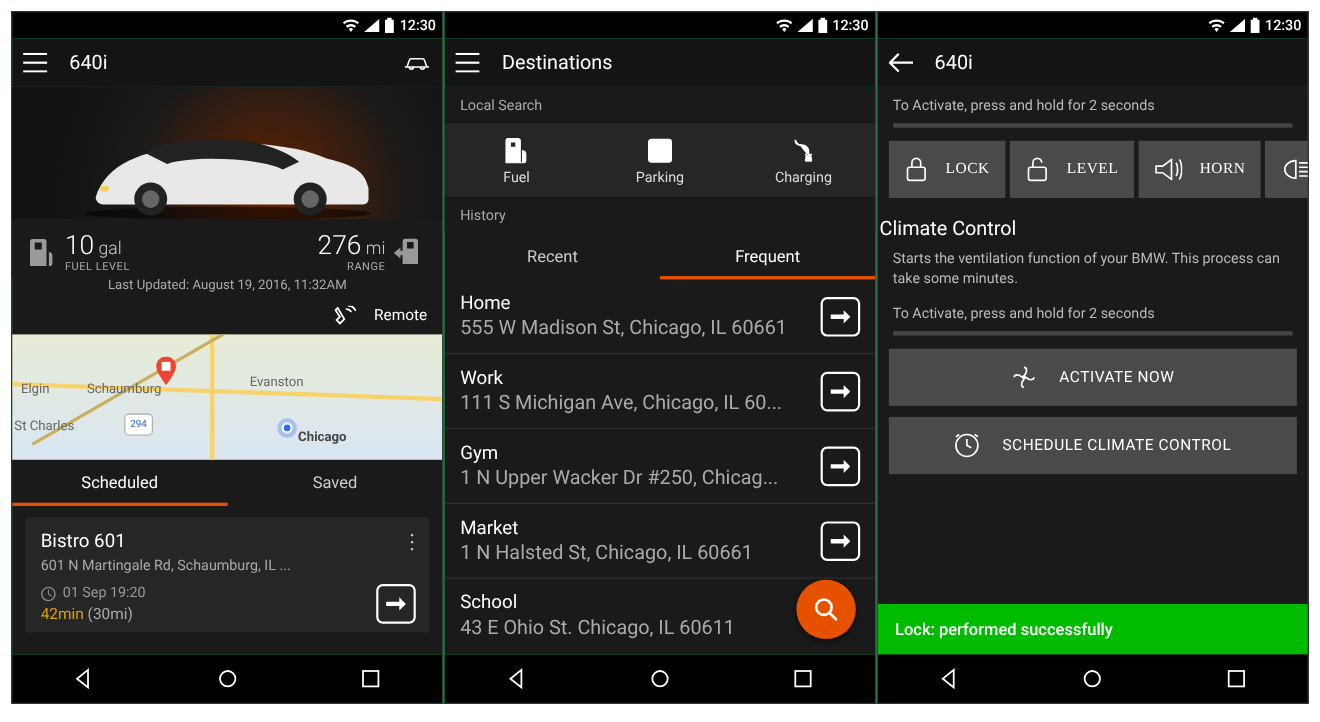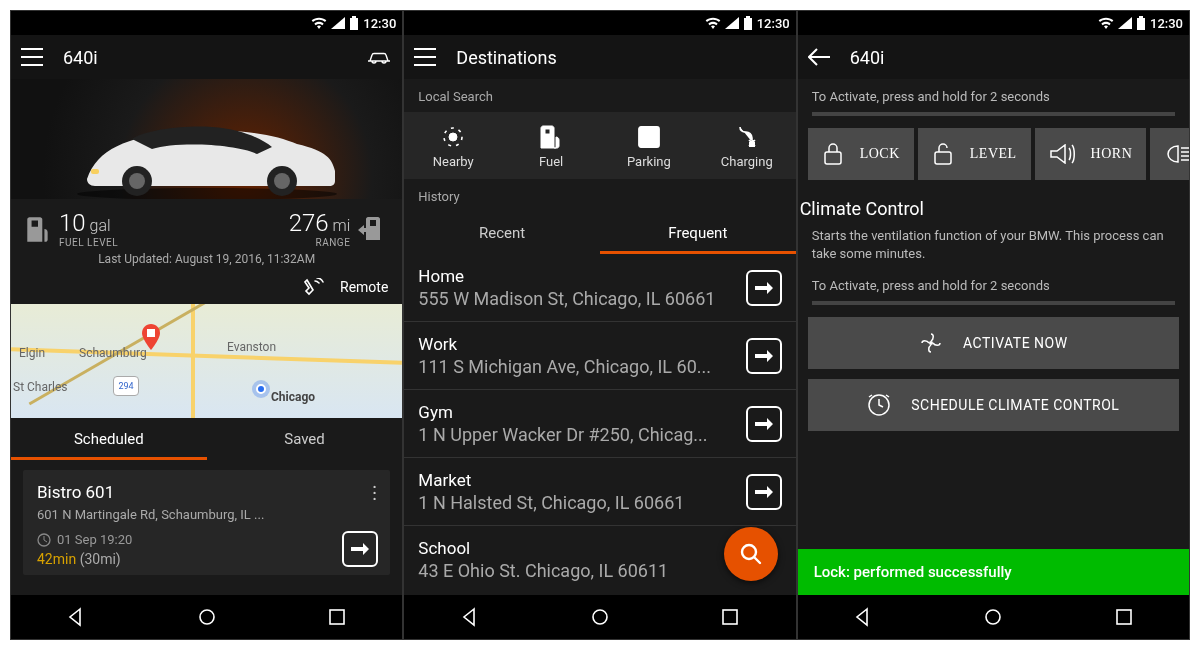--- a/index.html
+++ b/index.html
@@ -219,29 +219,20 @@
         <rect y="16" width="22" height="2"></rect>
       </svg>
     <span class="ttxt">Destinations</span>
   </div>
 
   <div class="content">
     <div class="section-label">Local Search</div>
     <div class="iconrow">
       <div class="iconcell">
         <div class="ic">
-            <svg width="24" height="24" viewBox="0 0 24 24">
-              <circle cx="12" cy="12" r="4" fill="#fff"></circle>
-              <circle cx="12" cy="12" r="9" fill="none" stroke="#fff" stroke-width="1.6" stroke-dasharray="3 5"></circle>
-            </svg>
-          </div>
-        <span>Nearby</span>
-      </div>
-      <div class="iconcell">
-        <div class="ic">
             <svg width="22" height="26" viewBox="0 0 22 26" fill="#fff">
               <path d="M3 2h9c1 0 2 1 2 2v20h2V13c1.5 0 3 1 3 3v6c0 1-1 2-2 2h-1H1V4c0-1 1-2 2-2zm2 3v5h5V5z"></path>
             </svg>
           </div>
         <span>Fuel</span>
       </div>
       <div class="iconcell">
         <div class="ic">
             <svg width="24" height="24" viewBox="0 0 24 24" fill="none" stroke="#fff" stroke-width="1.8">
               <rect x="2" y="2" width="20" height="20" rx="2"></rect>

